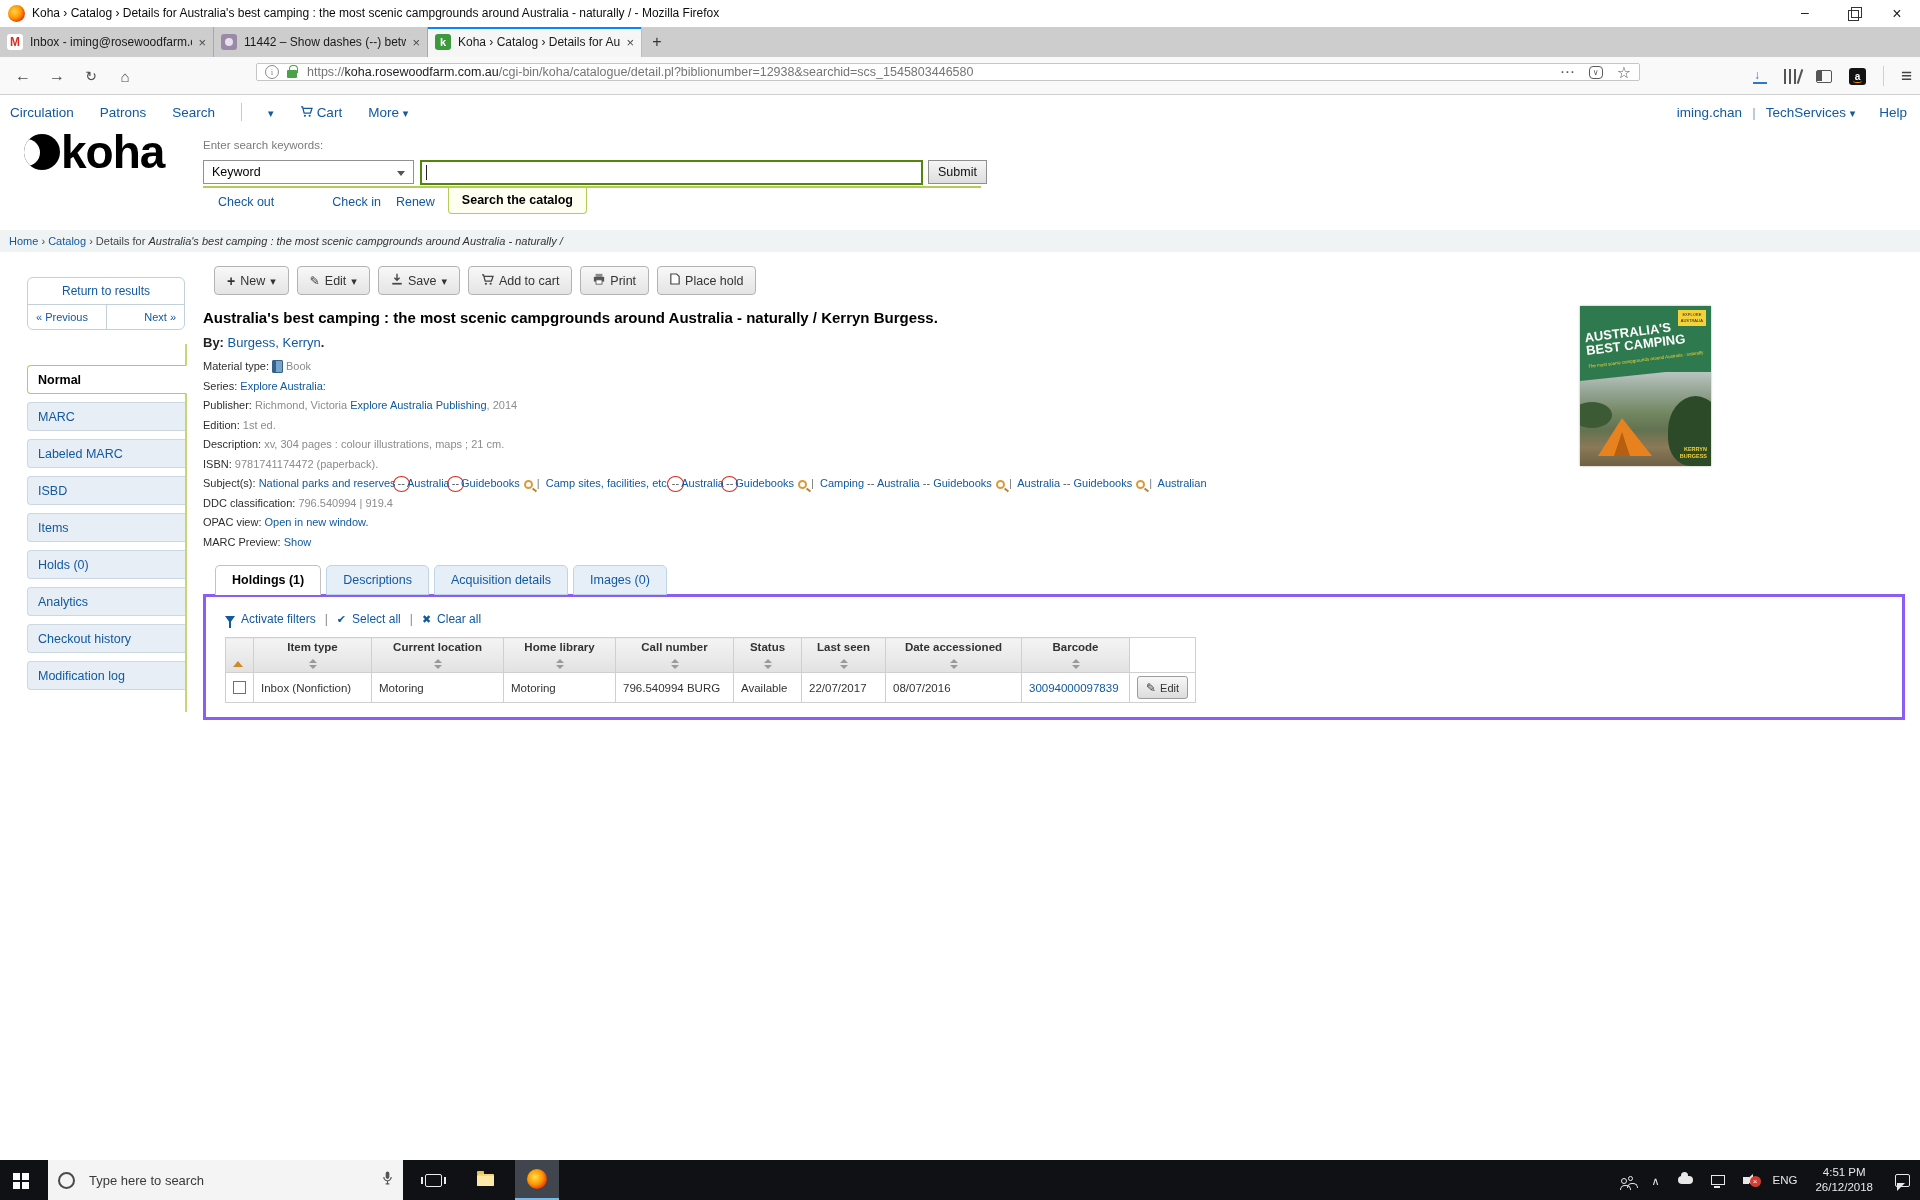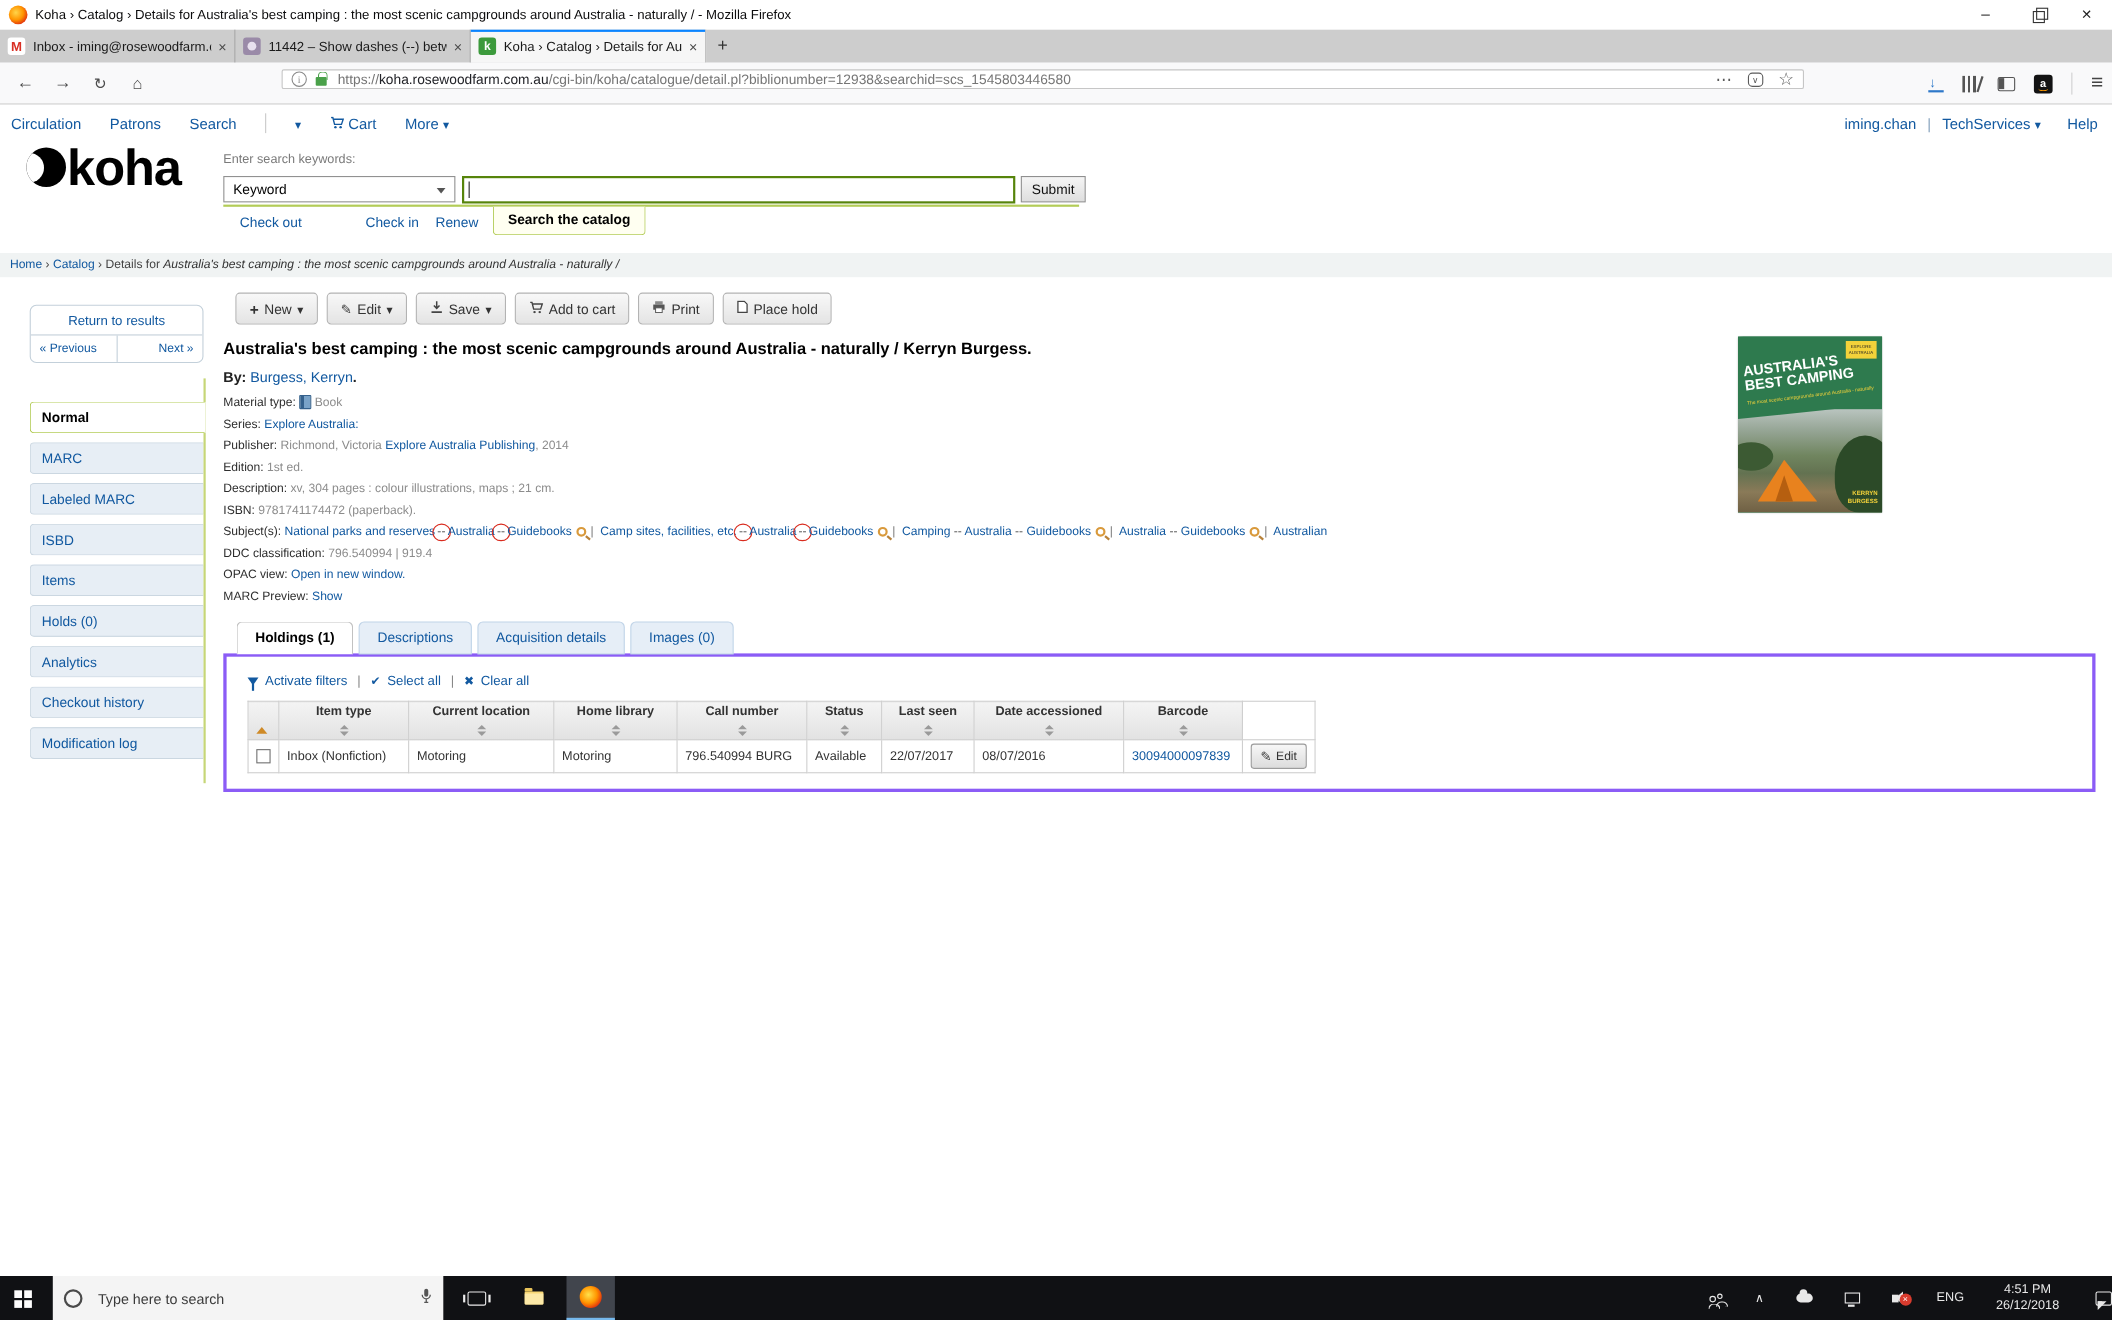--- a/index.html
+++ b/index.html
@@ -194,21 +194,21 @@
   .tb-slot { width:44px; height:40px; display:flex; align-items:center; justify-content:center; margin-left:8px; }
   .tb-slot.active { background:#41454d; border-bottom:2px solid #76b9ed; }
   .taskview { width:17px; height:13px; border:1.5px solid #ececec; border-radius:2px; position:relative; }
   .taskview::before { content:""; position:absolute; left:-5px; top:2px; width:2px; height:7px; background:#ececec; }
   .taskview::after { content:""; position:absolute; right:-5px; top:2px; width:2px; height:7px; background:#ececec; }
   .folder { width:17px; height:12px; background:#f8d775; border-radius:1px; position:relative; }
   .folder::before { content:""; position:absolute; left:0; top:-3px; width:7px; height:3px; background:#e8c35a; border-radius:1px 1px 0 0; }
   .folder::after { content:""; position:absolute; left:0; top:2px; width:17px; height:10px; background:#fce9a8; border-radius:0 0 1px 1px; }
   .ff-task { width:20px; height:20px; border-radius:50%;
     background:radial-gradient(circle at 40% 40%, #ffe14a 0%, #ff9500 45%, #e3350d 75%, #7542b5 100%); }
-  .tray { position:absolute; right:0; top:0; height:40px; display:flex; align-items:center; gap:29px; color:#e8e8e8; }
+  .tray { position:absolute; right:0; top:0; height:40px; display:flex; align-items:center; gap:18px; padding-right:10px; color:#e8e8e8; }
   .tr-caret::before { content:"∧"; font-size:11px; color:#e8e8e8; }
   .cloud { width:15px; height:8px; background:#e8e8e8; border-radius:8px; position:relative; }
   .cloud::before { content:""; position:absolute; left:3px; top:-4px; width:7px; height:7px; border-radius:50%; background:#e8e8e8; }
   .netmon { width:14px; height:10px; border:1.5px solid #e8e8e8; position:relative; }
   .netmon::after { content:""; position:absolute; left:2px; bottom:-4px; width:6px; height:2px; background:#e8e8e8; }
   .speaker { width:6px; height:7px; background:#e8e8e8; position:relative; margin-right:6px; }
   .speaker::before { content:""; position:absolute; left:3px; top:-3px; border:6px solid transparent; border-right:7px solid #e8e8e8; border-left:none; margin-top:0; top:-2.5px; }
   .speaker::after { content:"×"; position:absolute; left:7px; top:-1px; width:11px; height:11px; background:#d83b2e; color:#fff; border-radius:50%;
     font-size:8px; line-height:11px; text-align:center; }
   .tb-lang { font-size:11.5px; }

